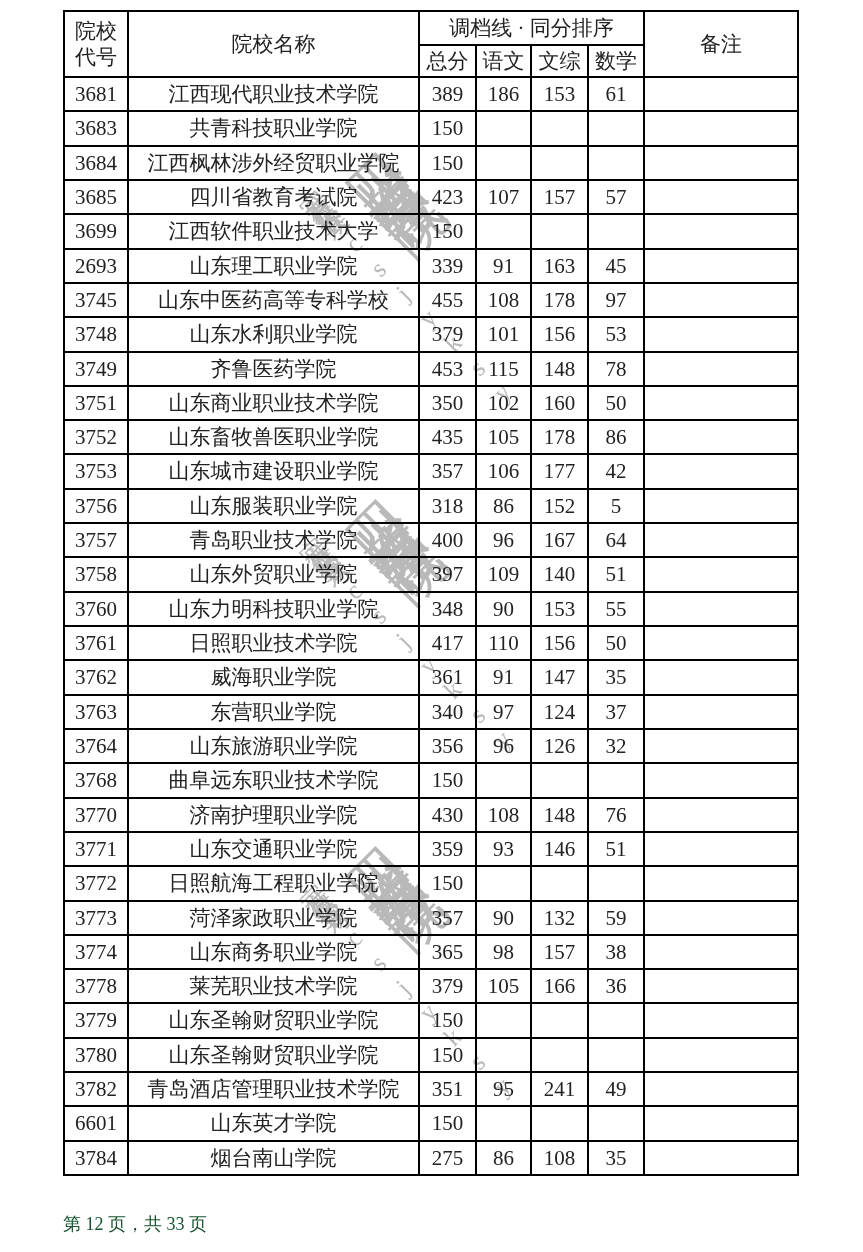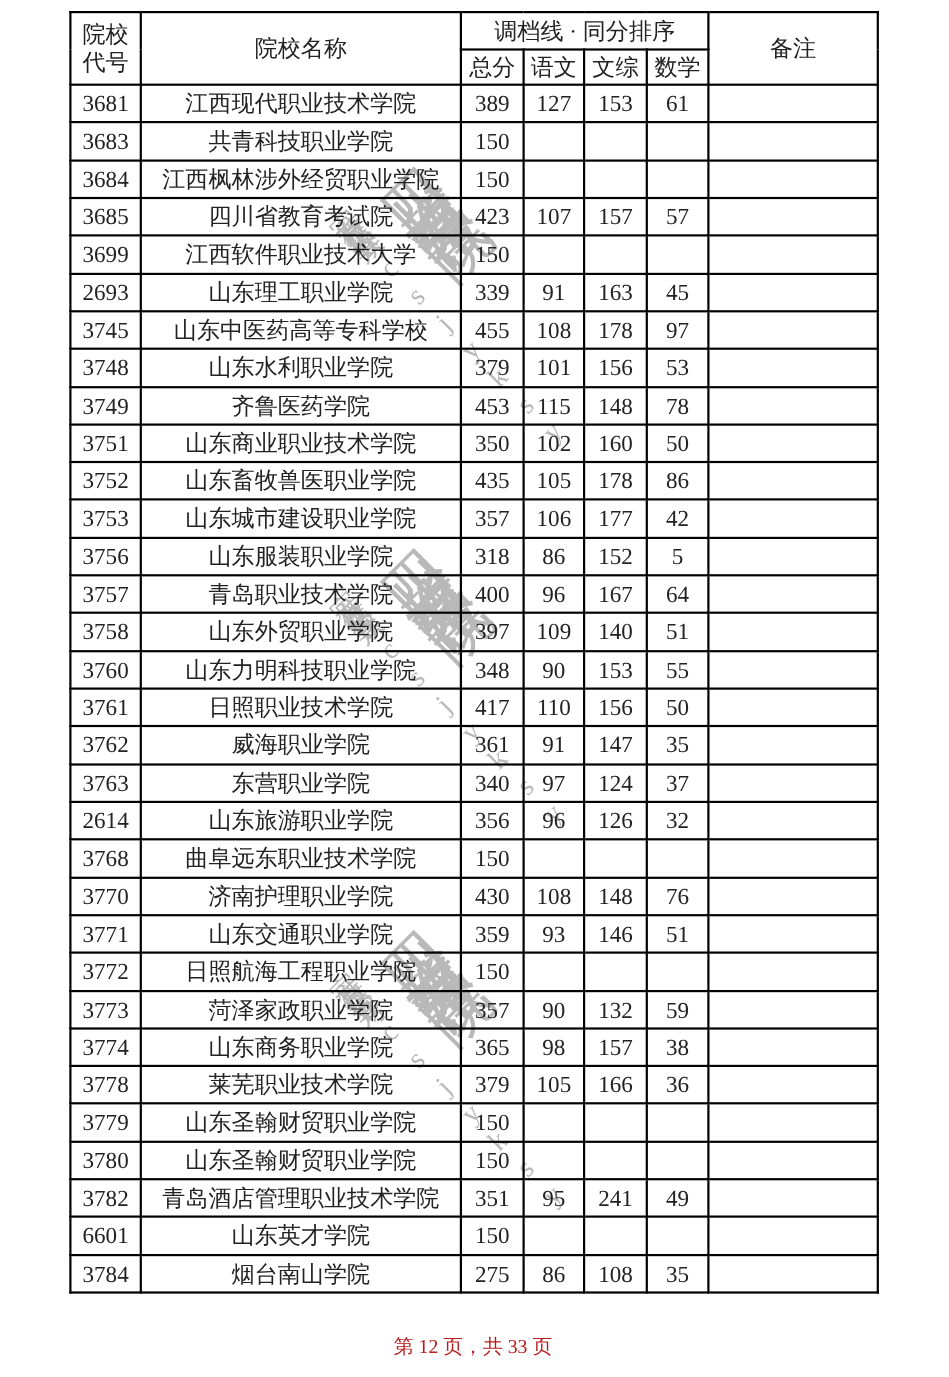--- a/index.html
+++ b/index.html
@@ -48,21 +48,21 @@
   col.c-code{width:64px;}
   col.c-name{width:291px;}
   col.c-total{width:57px;}
   col.c-chn{width:55px;}
   col.c-wz{width:57px;}
   col.c-math{width:56px;}
   col.c-rmk{width:154px;}
   
   .footer{
     position:absolute;left:63px;top:1212px;width:734px;z-index:2;
-    text-align:center;font-size:18px;color:#b91c1c;
+    font-size:18px;color:#14532d;
     font-family:"Liberation Serif","DejaVu Serif",serif;
   }
 </style>
 </head>
 <body>
 
 <div class="page">
 
   <div class="wm-layer">
     <div class="wm wm1">
@@ -101,21 +101,21 @@
         <th>语文</th>
         <th>文综</th>
         <th>数学</th>
       </tr>
     </thead>
     <tbody>
         <tr>
       <td>3681</td>
       <td>江西现代职业技术学院</td>
       <td>389</td>
-      <td>127</td>
+      <td>186</td>
       <td>153</td>
       <td>61</td>
       <td></td>
     </tr>
         <tr>
       <td>3683</td>
       <td>共青科技职业学院</td>
       <td>150</td>
       <td></td>
       <td></td>
@@ -269,21 +269,21 @@
         <tr>
       <td>3763</td>
       <td>东营职业学院</td>
       <td>340</td>
       <td>97</td>
       <td>124</td>
       <td>37</td>
       <td></td>
     </tr>
         <tr>
-      <td>2614</td>
+      <td>3764</td>
       <td>山东旅游职业学院</td>
       <td>356</td>
       <td>96</td>
       <td>126</td>
       <td>32</td>
       <td></td>
     </tr>
         <tr>
       <td>3768</td>
       <td>曲阜远东职业技术学院</td>

